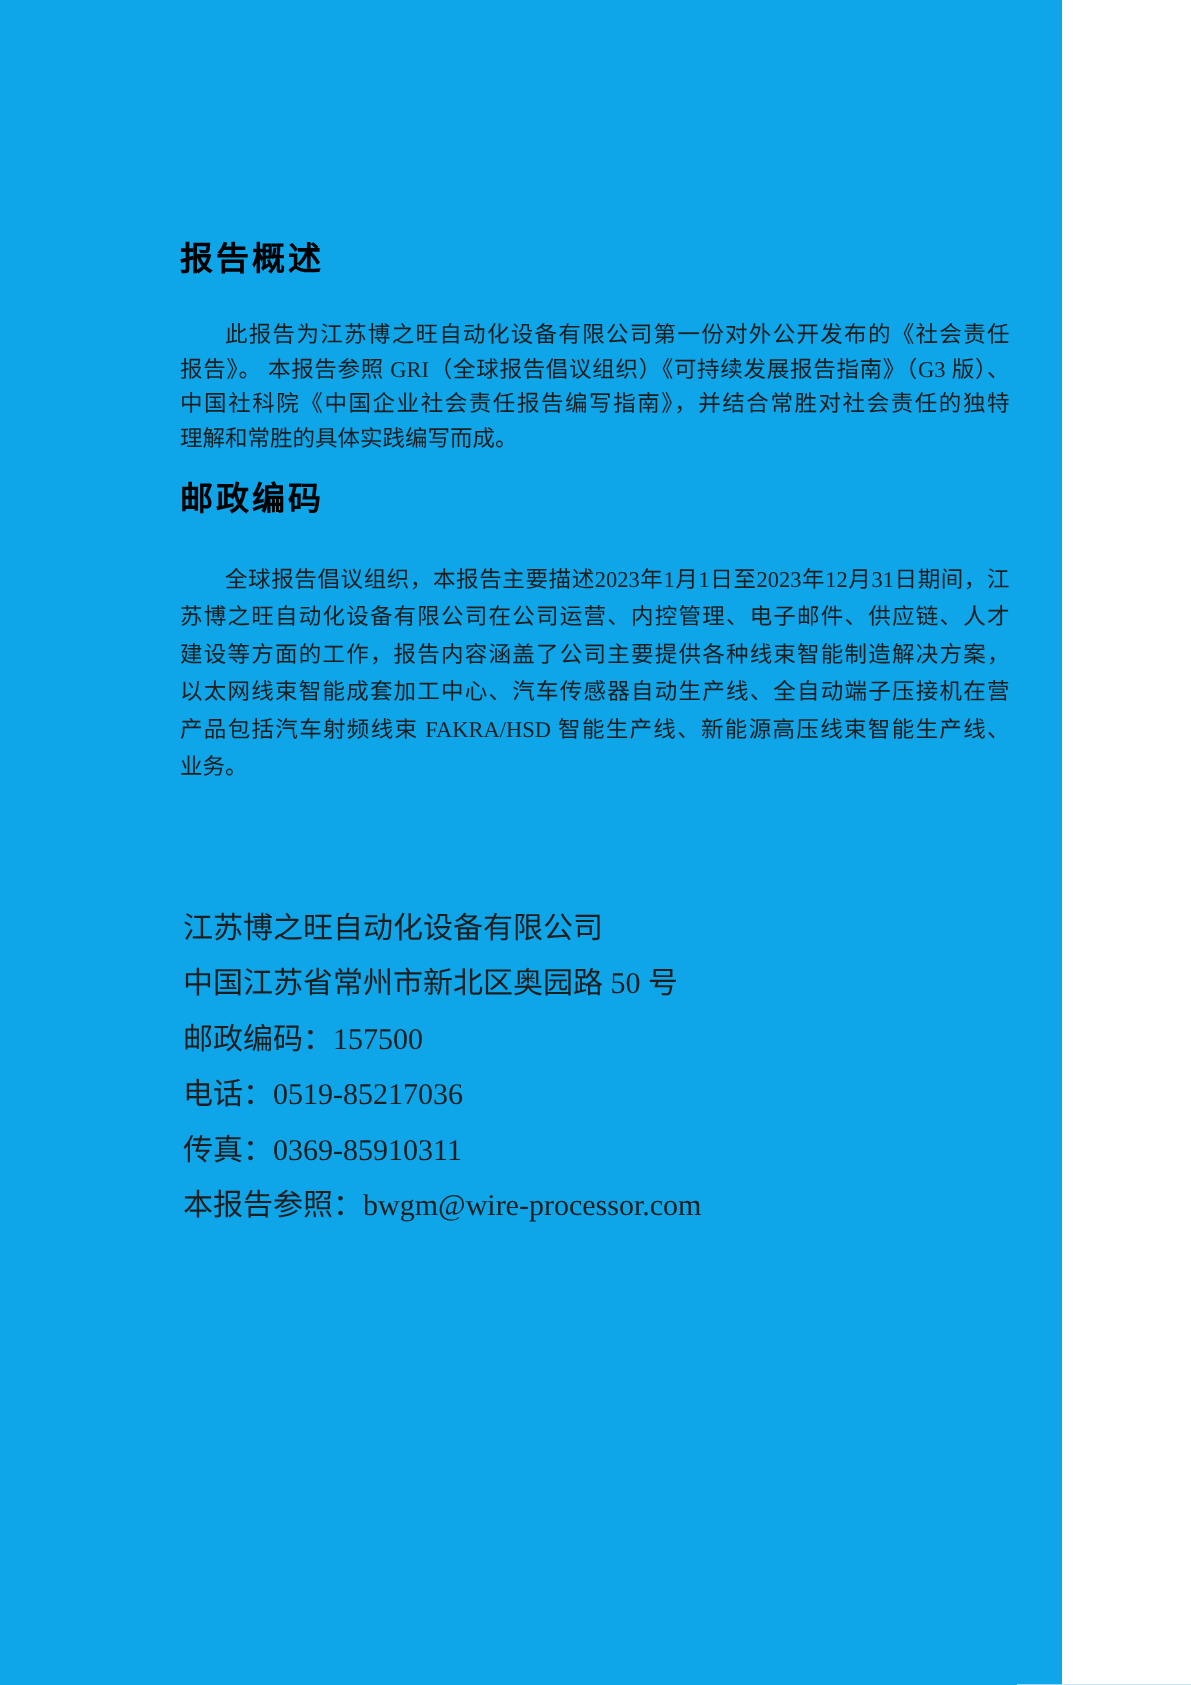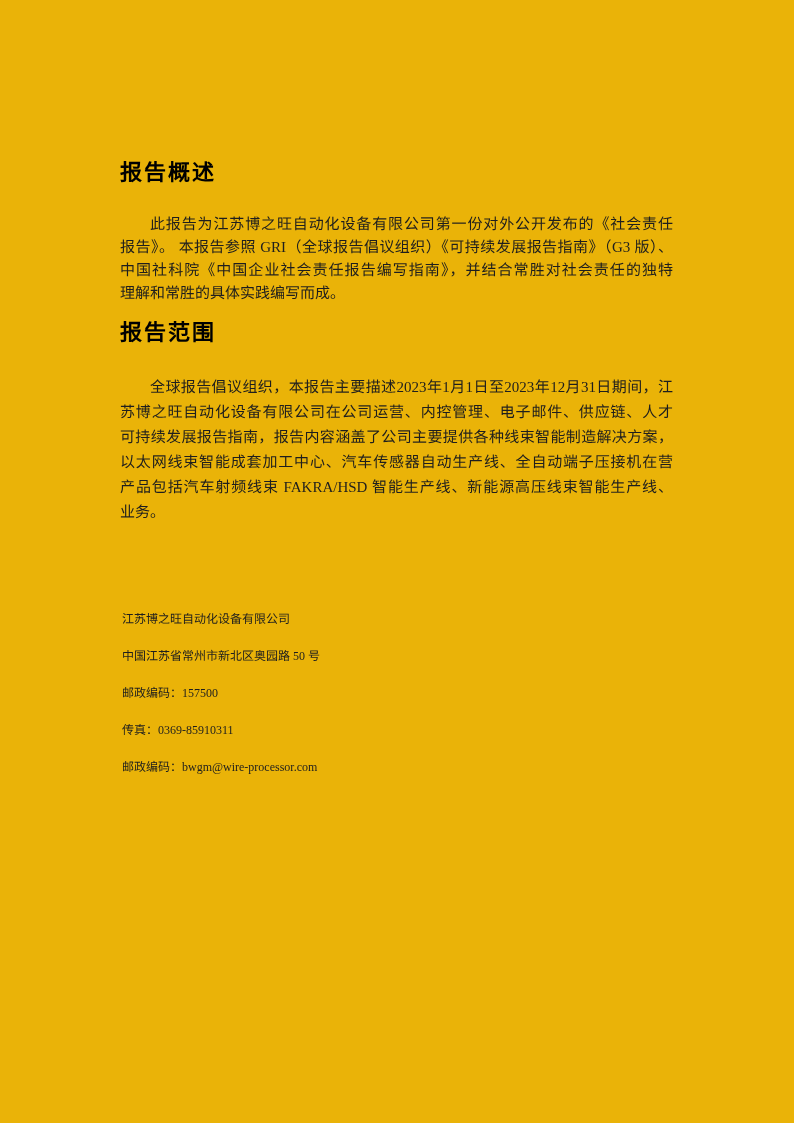--- a/index.html
+++ b/index.html
@@ -2,23 +2,23 @@
 <html lang="zh-CN"><head>
 <meta charset="utf-8">
 <style>
   html, body {
     margin: 0;
     padding: 0;
     background: #ffffff;
   }
   .page {
     position: relative;
-    width: 794px;
+    width: 708px;
     height: 1123px;
-    background: #eab308;
+    background: #0ea5e9;
     overflow: hidden;
     font-family: "Liberation Serif", "DejaVu Serif", serif;
     color: #1e1e1e;
   }
   .heading {
     position: absolute;
     left: 120px;
     margin: 0;
     font-family: "Liberation Sans", "DejaVu Sans", sans-serif;
     font-weight: 700;
@@ -49,21 +49,21 @@
     text-justify: inter-character;
   }
   .line.first { text-indent: 2em; }
   .line.last  { text-align-last: left; }
 
   .contact {
     position: absolute;
     left: 122px;
     top: 611px;
     width: 560px;
-    font-size: 12px;
+    font-size: 20px;
     color: #1e1e1e;
   }
   .contact .contact-line {
     line-height: 17px;
     margin-bottom: 20px;
     white-space: nowrap;
   }
 </style>
 </head>
 <body>
@@ -72,32 +72,33 @@
 
   <h1 class="heading" id="heading-overview">报告概述</h1>
 
   <div class="para" id="para-overview">
       <div class="line first">此报告为江苏博之旺自动化设备有限公司第一份对外公开发布的《社会责任</div>
       <div class="line">报告》。 本报告参照 GRI（全球报告倡议组织）《可持续发展报告指南》（G3 版）、</div>
       <div class="line">中国社科院《中国企业社会责任报告编写指南》，并结合常胜对社会责任的独特</div>
       <div class="line last">理解和常胜的具体实践编写而成。</div>
     </div>
 
-  <h1 class="heading" id="heading-scope">报告范围</h1>
+  <h1 class="heading" id="heading-scope">邮政编码</h1>
 
   <div class="para" id="para-scope">
       <div class="line first">全球报告倡议组织，本报告主要描述2023年1月1日至2023年12月31日期间，江</div>
       <div class="line">苏博之旺自动化设备有限公司在公司运营、内控管理、电子邮件、供应链、人才</div>
-      <div class="line">可持续发展报告指南，报告内容涵盖了公司主要提供各种线束智能制造解决方案，</div>
+      <div class="line">建设等方面的工作，报告内容涵盖了公司主要提供各种线束智能制造解决方案，</div>
       <div class="line">以太网线束智能成套加工中心、汽车传感器自动生产线、全自动端子压接机在营</div>
       <div class="line">产品包括汽车射频线束 FAKRA/HSD 智能生产线、新能源高压线束智能生产线、</div>
       <div class="line last">业务。</div>
     </div>
 
   <div class="contact">
     <div class="contact-line">江苏博之旺自动化设备有限公司</div>
     <div class="contact-line">中国江苏省常州市新北区奥园路 50 号</div>
     <div class="contact-line">邮政编码：157500</div>
+    <div class="contact-line">电话：0519-85217036</div>
     <div class="contact-line">传真：0369-85910311</div>
-    <div class="contact-line">邮政编码：bwgm@wire-processor.com</div>
+    <div class="contact-line">本报告参照：bwgm@wire-processor.com</div>
   </div>
 
 </div>
 
 </body></html>

